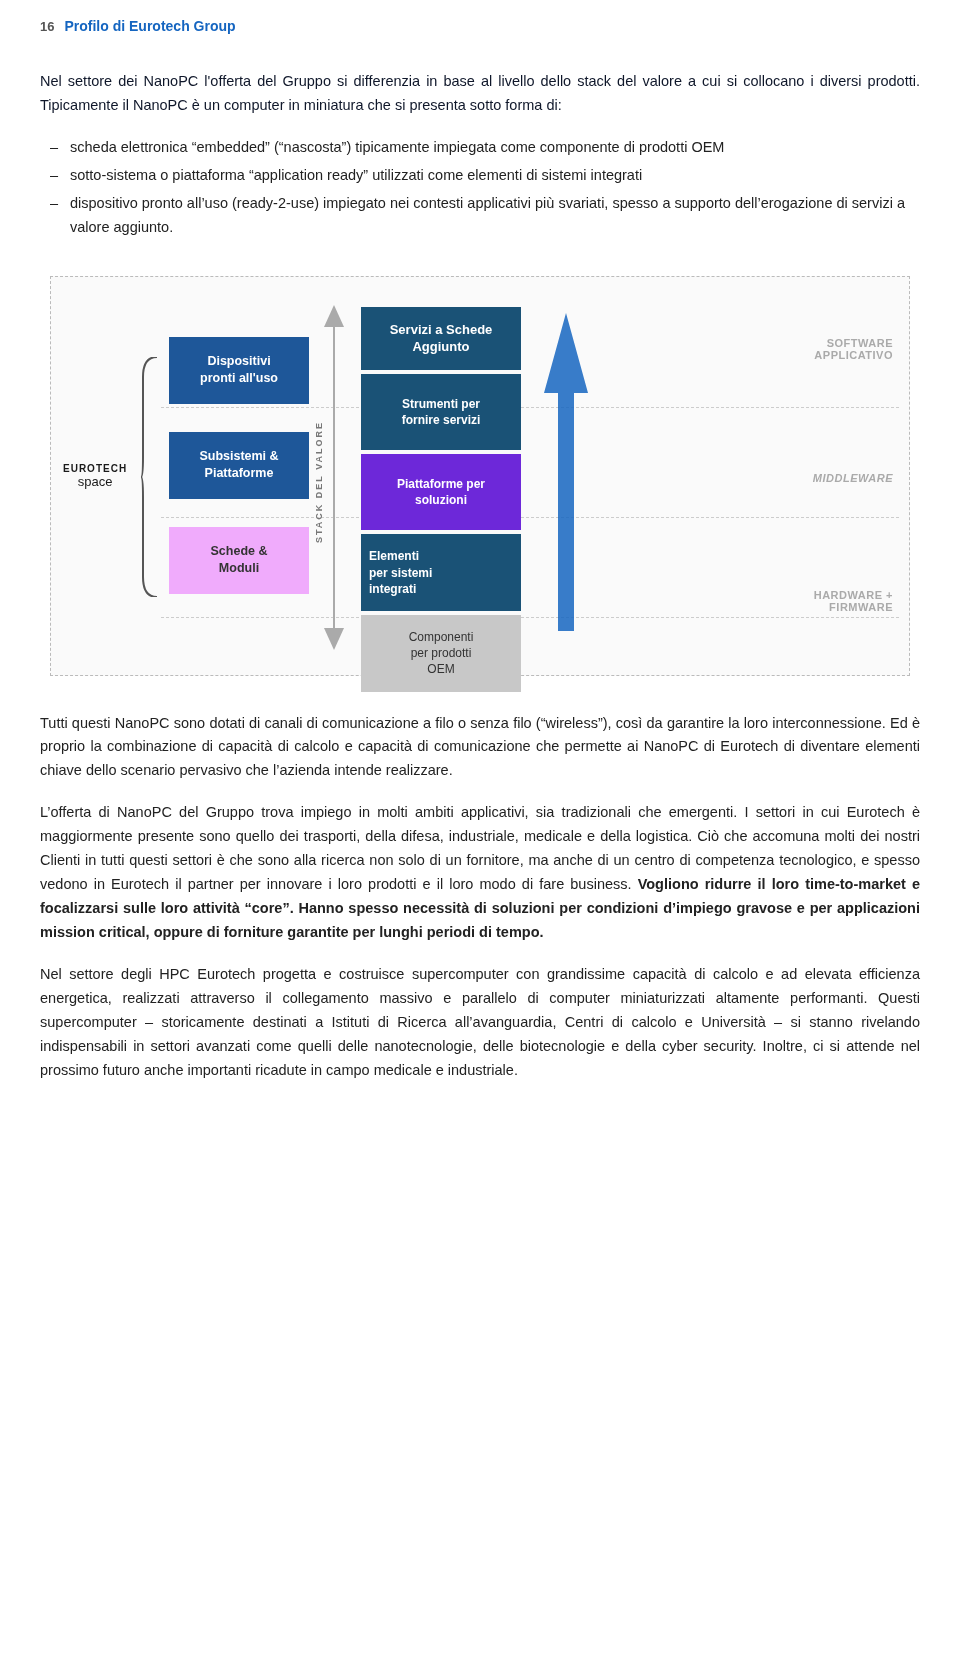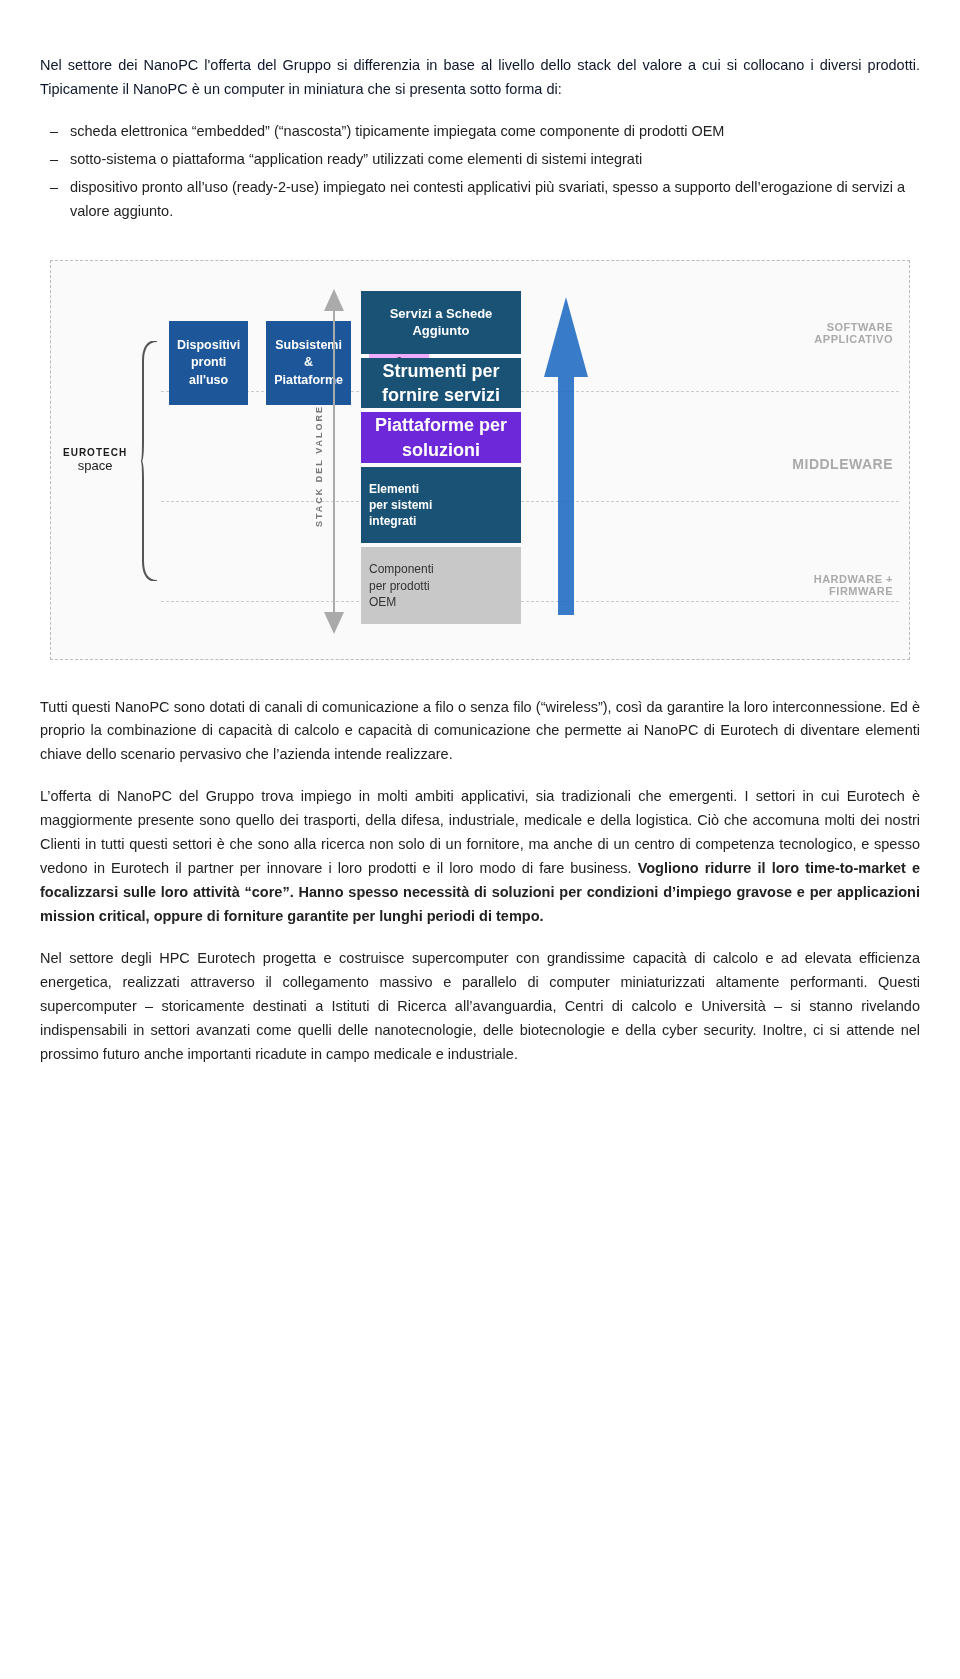--- a/index.html
+++ b/index.html
@@ -130,20 +130,21 @@
       height: 240px;
     }
 
     
     .col1 {
       position: absolute;
       left: 118px;
       top: 50px;
       width: 140px;
       display: flex;
+      flex-direction: column;
       gap: 18px;
       justify-content: space-between;
     }
 
     .blue-box {
       background: #1e5799;
       color: #fff;
       text-align: center;
       font-size: 12.5px;
       font-weight: bold;
@@ -197,39 +198,39 @@
       line-height: 1.35;
       margin-bottom: 4px;
     }
     .dark-blue-box.top {
       font-size: 13px;
     }
     .mid-blue-box {
       background: #1976d2;
       color: #fff;
       text-align: center;
-      font-size: 18px;
-      font-weight: bold;
-      padding: 1px 8px;
+      font-size: 12px;
+      font-weight: bold;
+      padding: 22px 8px;
       line-height: 1.35;
       margin-bottom: 4px;
     }
     .light-blue-box {
       background: #1565c0;
       color: #fff;
       font-size: 12px;
       font-weight: bold;
       padding: 14px 8px;
       line-height: 1.35;
       margin-bottom: 4px;
     }
     .gray2-box {
       background: #c8c8c8;
       color: #333;
-      text-align: left;
+      text-align: center;
       font-size: 12px;
       padding: 14px 8px;
       line-height: 1.35;
       margin-bottom: 4px;
     }
 
     
     .sw-label {
       position: absolute;
       right: 16px;
@@ -238,26 +239,27 @@
       font-weight: bold;
       color: #aaa;
       text-align: right;
       letter-spacing: 0.5px;
       text-transform: uppercase;
     }
     .mw-label {
       position: absolute;
       right: 16px;
       top: 195px;
-      font-size: 14px;
+      font-size: 11px;
       font-weight: bold;
       color: #aaa;
       text-align: right;
       letter-spacing: 0.5px;
       text-transform: uppercase;
+      font-style: italic;
     }
     .hw-label {
       position: absolute;
       right: 16px;
       top: 312px;
       font-size: 11px;
       font-weight: bold;
       color: #aaa;
       text-align: right;
       letter-spacing: 0.5px;
@@ -269,20 +271,24 @@
       position: absolute;
       left: 110px;
       right: 10px;
       border-top: 1.5px dashed #ccc;
     }
   </style>
 </head>
 <body>
 
 <div class="header">
+  <div class="header-page-title">
+    <span class="page-number">16</span>
+    <span class="page-title-text">Profilo di Eurotech Group</span>
+  </div>
 </div>
 
 <div class="content">
 
   <p class="intro-para">Nel settore dei NanoPC l'offerta del Gruppo si differenzia in base al livello dello stack del valore a cui si collocano i diversi prodotti. Tipicamente il NanoPC è un computer in miniatura che si presenta sotto forma di:</p>
 
   <ul class="bullet-list">
     <li>scheda elettronica “embedded” (“nascosta”) tipicamente impiegata come componente di prodotti OEM</li>
     <li>sotto-sistema o piattaforma “application ready” utilizzati come elementi di sistemi integrati</li>
     <li>dispositivo pronto all’uso (ready-2-use) impiegato nei contesti applicativi più svariati, spesso a supporto dell’erogazione di servizi a valore aggiunto.</li>

